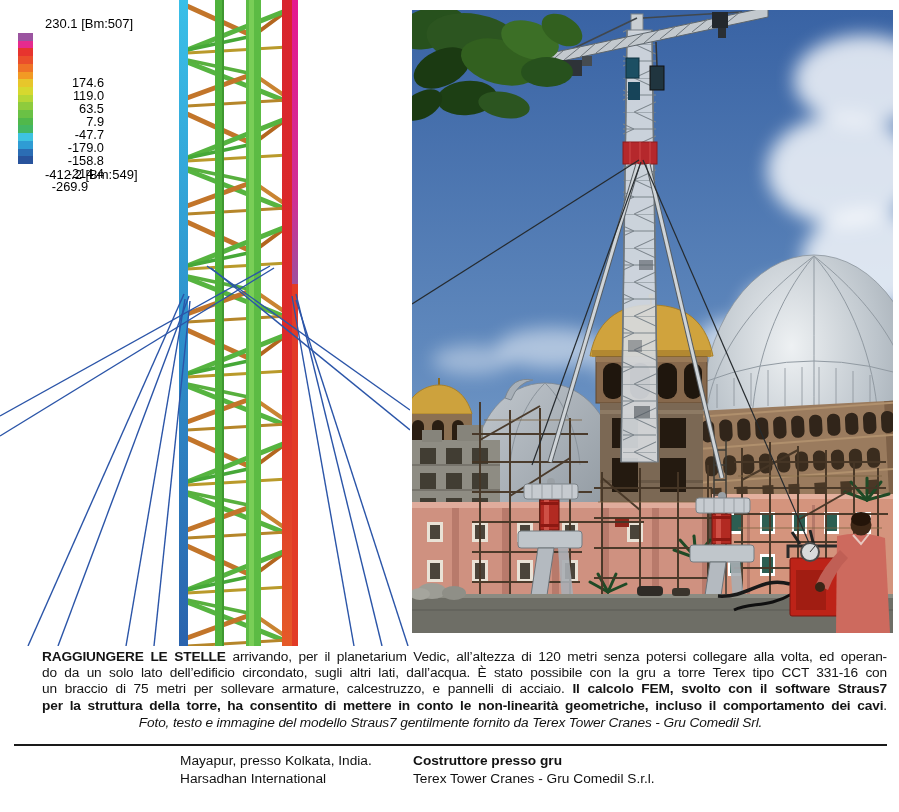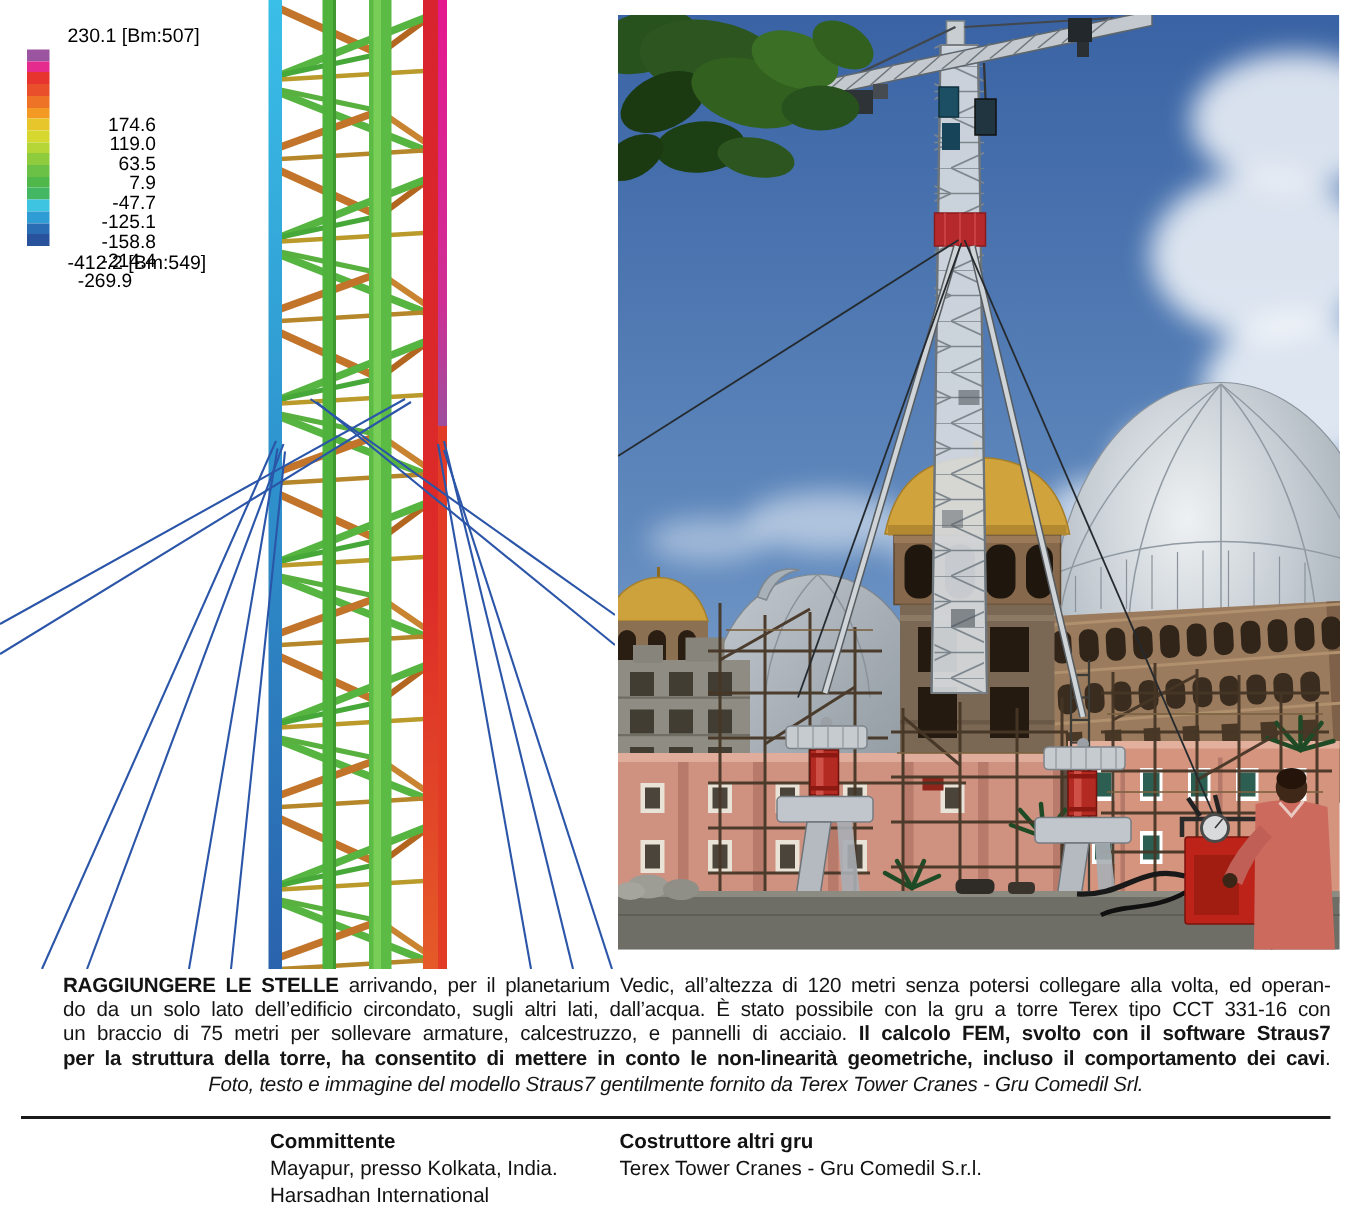--- a/index.html
+++ b/index.html
@@ -133,21 +133,21 @@
             <div style="flex: 1 1 0%; background: rgb(47, 156, 212);"></div>
             <div style="flex: 1 1 0%; background: rgb(43, 109, 180);"></div>
             <div style="flex: 1 1 0%; background: rgb(40, 83, 156);"></div>
           </div>
         <div class="ticks">
             <div class="tick" style="top: 6.6px;">174.6</div>
             <div class="tick" style="top: 19.7px;">119.0</div>
             <div class="tick" style="top: 32.8px;">63.5</div>
             <div class="tick" style="top: 45.9px;">7.9</div>
             <div class="tick" style="top: 59px;">-47.7</div>
-            <div class="tick" style="top: 72.1px;">-125.1</div>
+            <div class="tick" style="top: 72.1px;">-179.0</div>
             <div class="tick" style="top: 85.2px;">-158.8</div>
             <div class="tick" style="top: 98.3px;">-214.4</div>
             <div class="tick" style="top: 111.4px; text-align: center;">-269.9</div>
           </div>
       </div>
       <div class="legend-min">-412.2 [Bm:549]</div>
     </div>
   </div>
 
   <div class="photo">
@@ -581,23 +581,22 @@
     <div class="cap-line"><span>do da un solo lato dell’edificio circondato, sugli altri lati, dall’acqua. È stato possibile con la gru a torre Terex tipo CCT 331-16 con</span></div>
     <div class="cap-line"><span>un braccio di 75 metri per sollevare armature, calcestruzzo, e pannelli di acciaio. </span><b>Il calcolo FEM, svolto con il software Straus7</b></div>
     <div class="cap-line"><b>per la struttura della torre, ha consentito di mettere in conto le non-linearità geometriche, incluso il comportamento dei cavi</b><span>.</span></div>
     <div class="cap-credit">Foto, testo e immagine del modello Straus7 gentilmente fornito da Terex Tower Cranes - Gru Comedil Srl.</div>
   </div>
 
   <div class="rule"></div>
 
   <div class="footer">
     <div class="fcol1">
-      <div class="fhead">Committente</div>
       <div>Mayapur, presso Kolkata, India.</div>
       <div>Harsadhan International</div>
     </div>
     <div class="fcol2">
-      <div class="fhead">Costruttore altri gru</div>
+      <div class="fhead">Costruttore presso gru</div>
       <div>Terex Tower Cranes - Gru Comedil S.r.l.</div>
     </div>
   </div>
 
 </div>
 
 </body></html>

